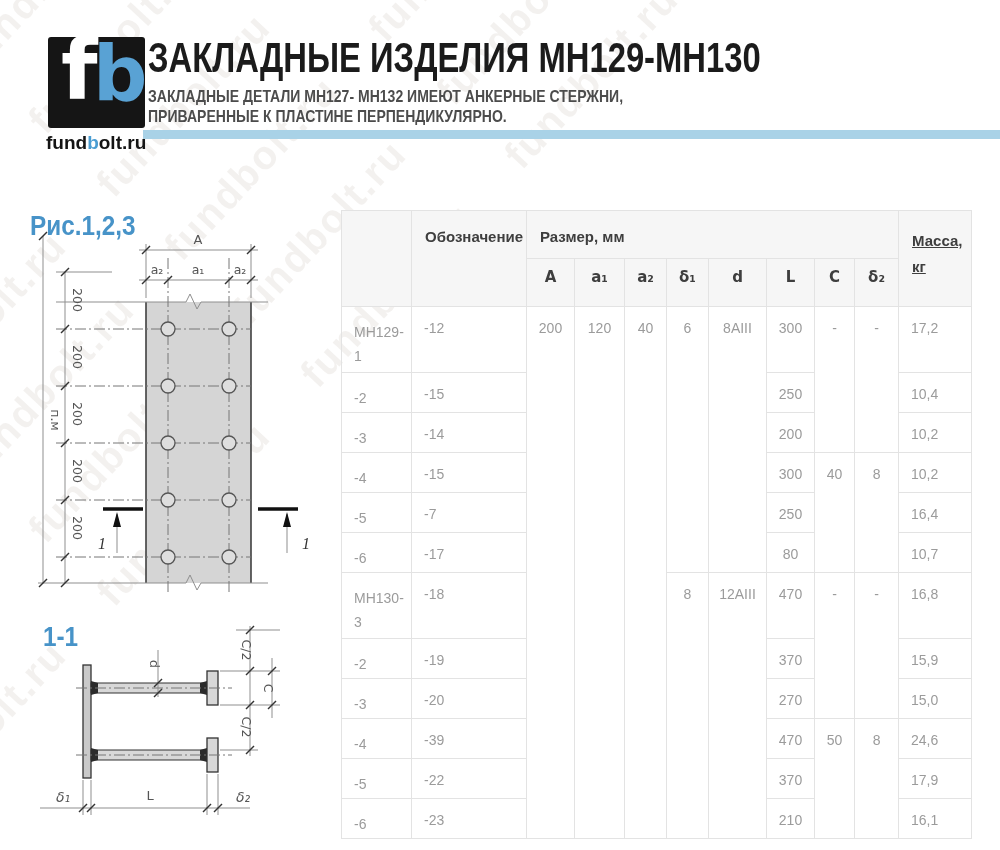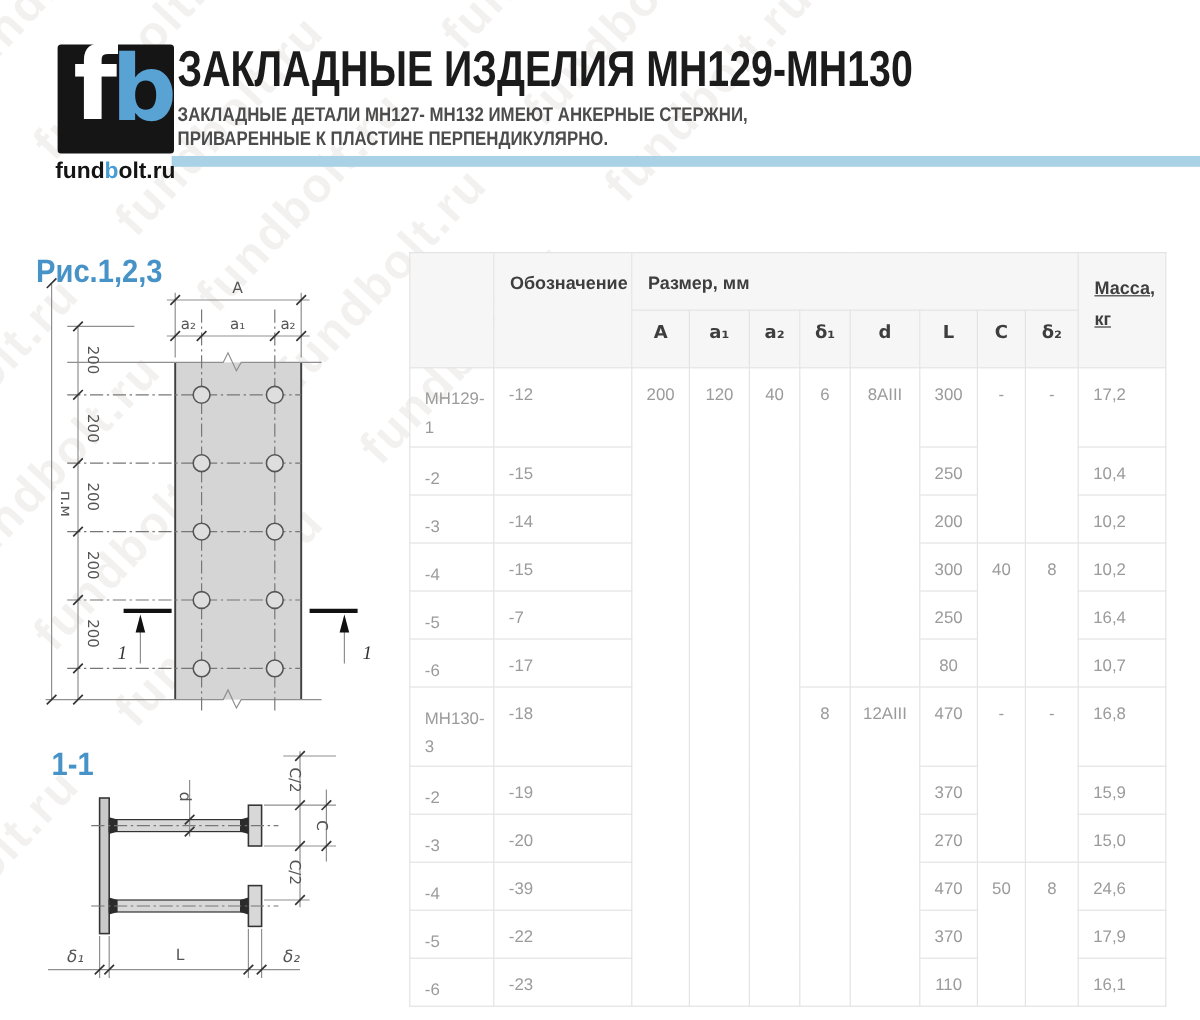--- a/index.html
+++ b/index.html
@@ -365,20 +365,20 @@
           </tr>
           <tr>
             <td class="c-name">-5</td>
             <td>-22</td>
             <td class="c-val">370</td>
             <td>17,9</td>
           </tr>
           <tr>
             <td class="c-name">-6</td>
             <td>-23</td>
-            <td class="c-val">110</td>
+            <td class="c-val">210</td>
             <td>16,1</td>
           </tr>
         </tbody>
     </table>
   </div>
 
 </div>
 
 </body></html>

